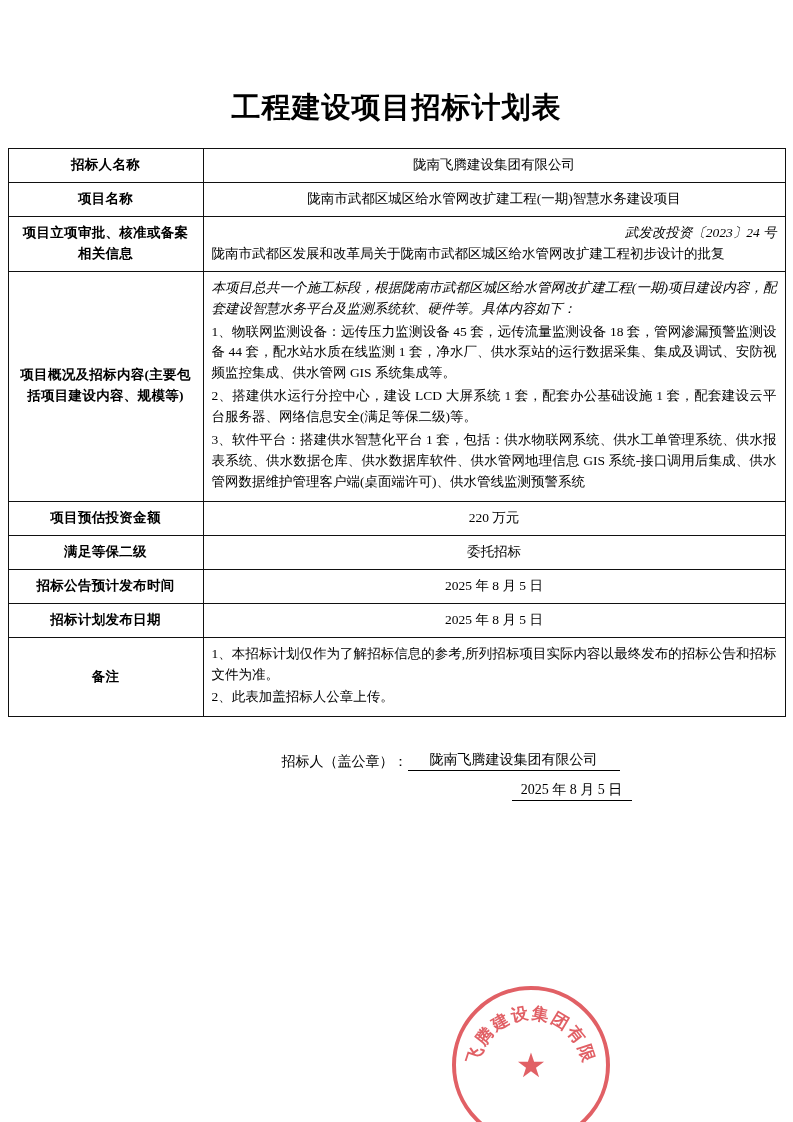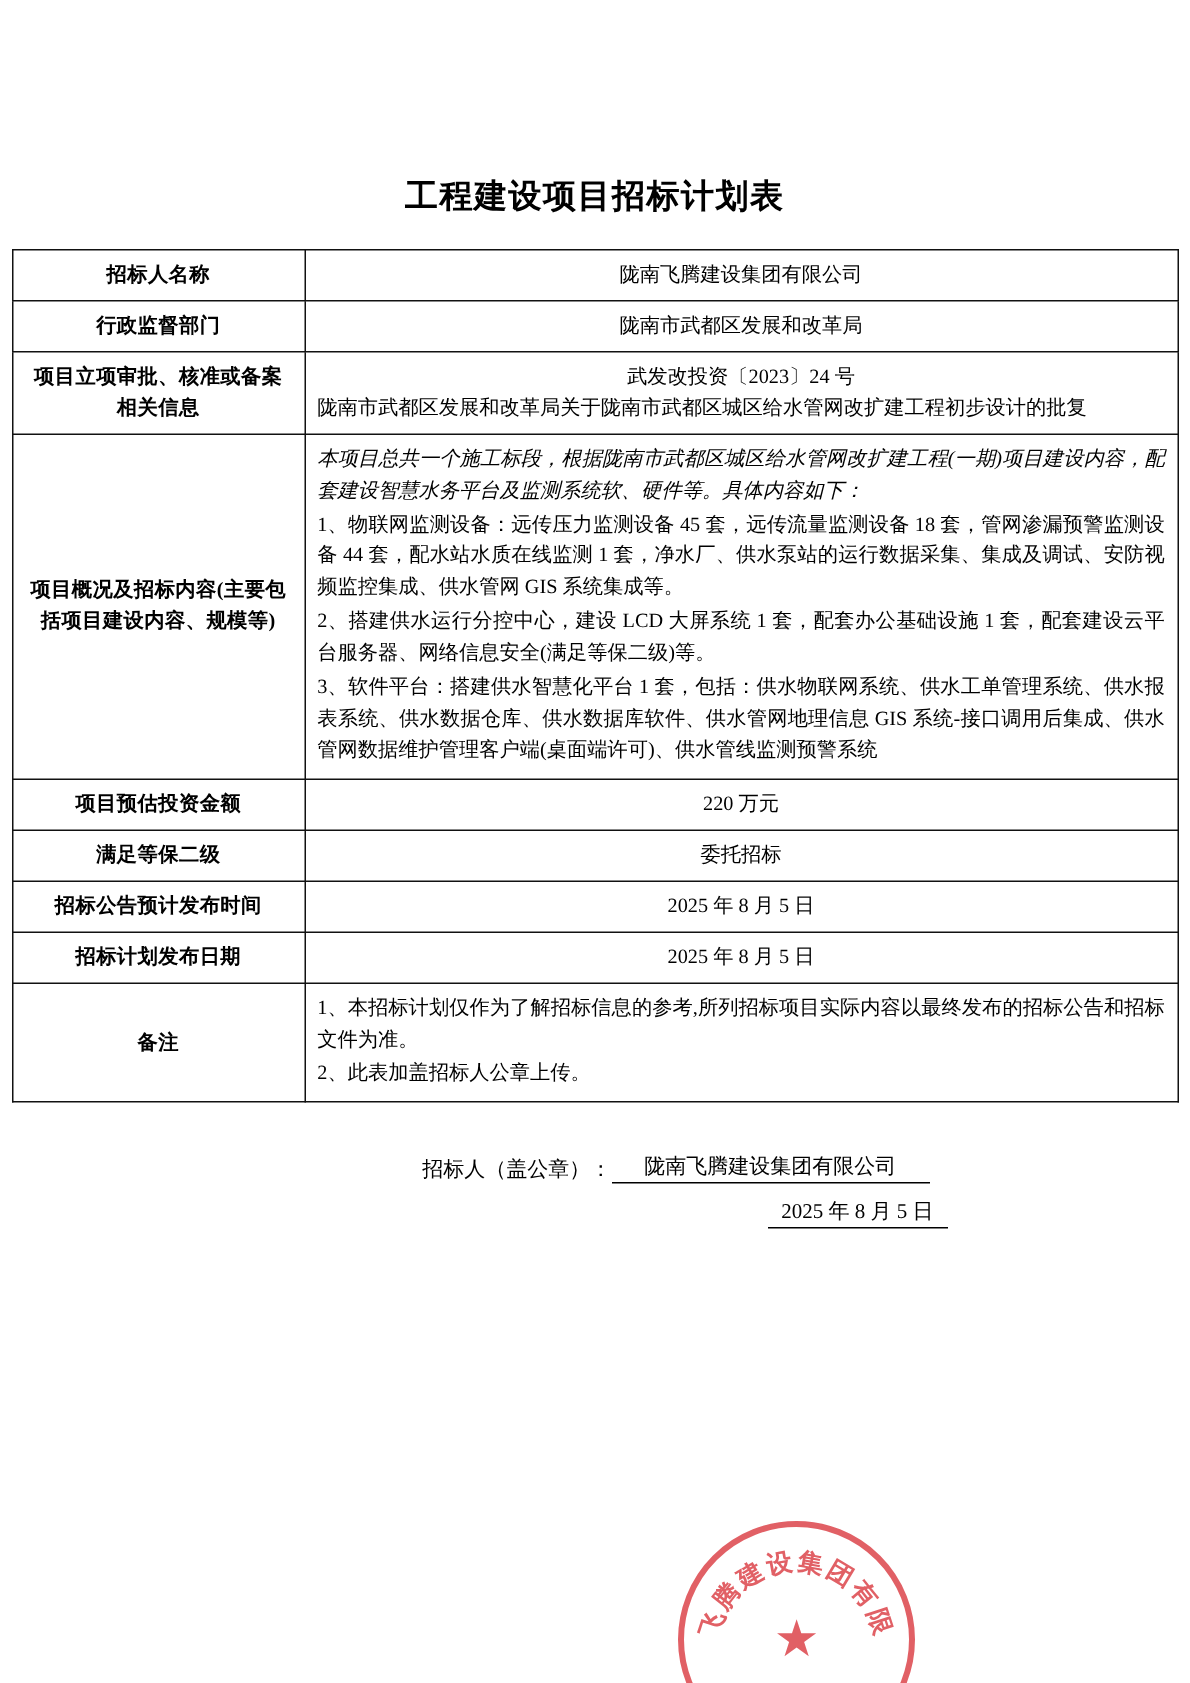--- a/index.html
+++ b/index.html
@@ -16,24 +16,24 @@
     overflow: hidden;
   }
   .page {
     position: relative;
     width: 793px;
     height: 1122px;
     box-sizing: border-box;
   }
   .doc-title {
     text-align: center;
-    font-size: 22px;
+    font-size: 29px;
     font-weight: bold;
     letter-spacing: 1px;
-    margin-top: 116px;
+    margin-top: 88px;
     margin-bottom: 20px;
     font-family: "Liberation Serif", serif;
   }
   table.main {
     border-collapse: collapse;
     width: 778px;
     margin: 0 auto;
     table-layout: fixed;
   }
   table.main td {
@@ -55,21 +55,22 @@
     font-family: "Liberation Serif", serif;
   }
   td.value-left {
     text-align: left;
     font-family: "Liberation Serif", serif;
   }
   .approval-block {
     text-align: center;
   }
   .approval-line1 {
-    text-align: center;
+    text-align: right;
+    font-style: italic;
   }
   .approval-line2 {
     text-align: left;
     text-indent: 0;
   }
   .content-cell p {
     margin: 0 0 2px 0;
     text-align: justify;
   }
   .content-cell p.indent {
@@ -158,22 +159,22 @@
     <colgroup>
       <col style="width:195px">
       <col>
     </colgroup>
     <tbody>
       <tr>
         <td class="label">招标人名称</td>
         <td class="value">陇南飞腾建设集团有限公司</td>
       </tr>
       <tr>
-        <td class="label">行政监督部门</td>
-        <td class="value">陇南市武都区发展和改革局</td>
+        <td class="label">项目名称</td>
+        <td class="value">陇南市武都区城区给水管网改扩建工程(一期)智慧水务建设项目</td>
       </tr>
       <tr>
         <td class="label">项目立项审批、核准或备案相关信息</td>
         <td class="value-left approval-block">
           <div class="approval-line1">武发改投资〔2023〕24 号</div>
           <div class="approval-line2">陇南市武都区发展和改革局关于陇南市武都区城区给水管网改扩建工程初步设计的批复</div>
         </td>
       </tr>
       <tr>
         <td class="label">项目概况及招标内容(主要包括项目建设内容、规模等)</td>

